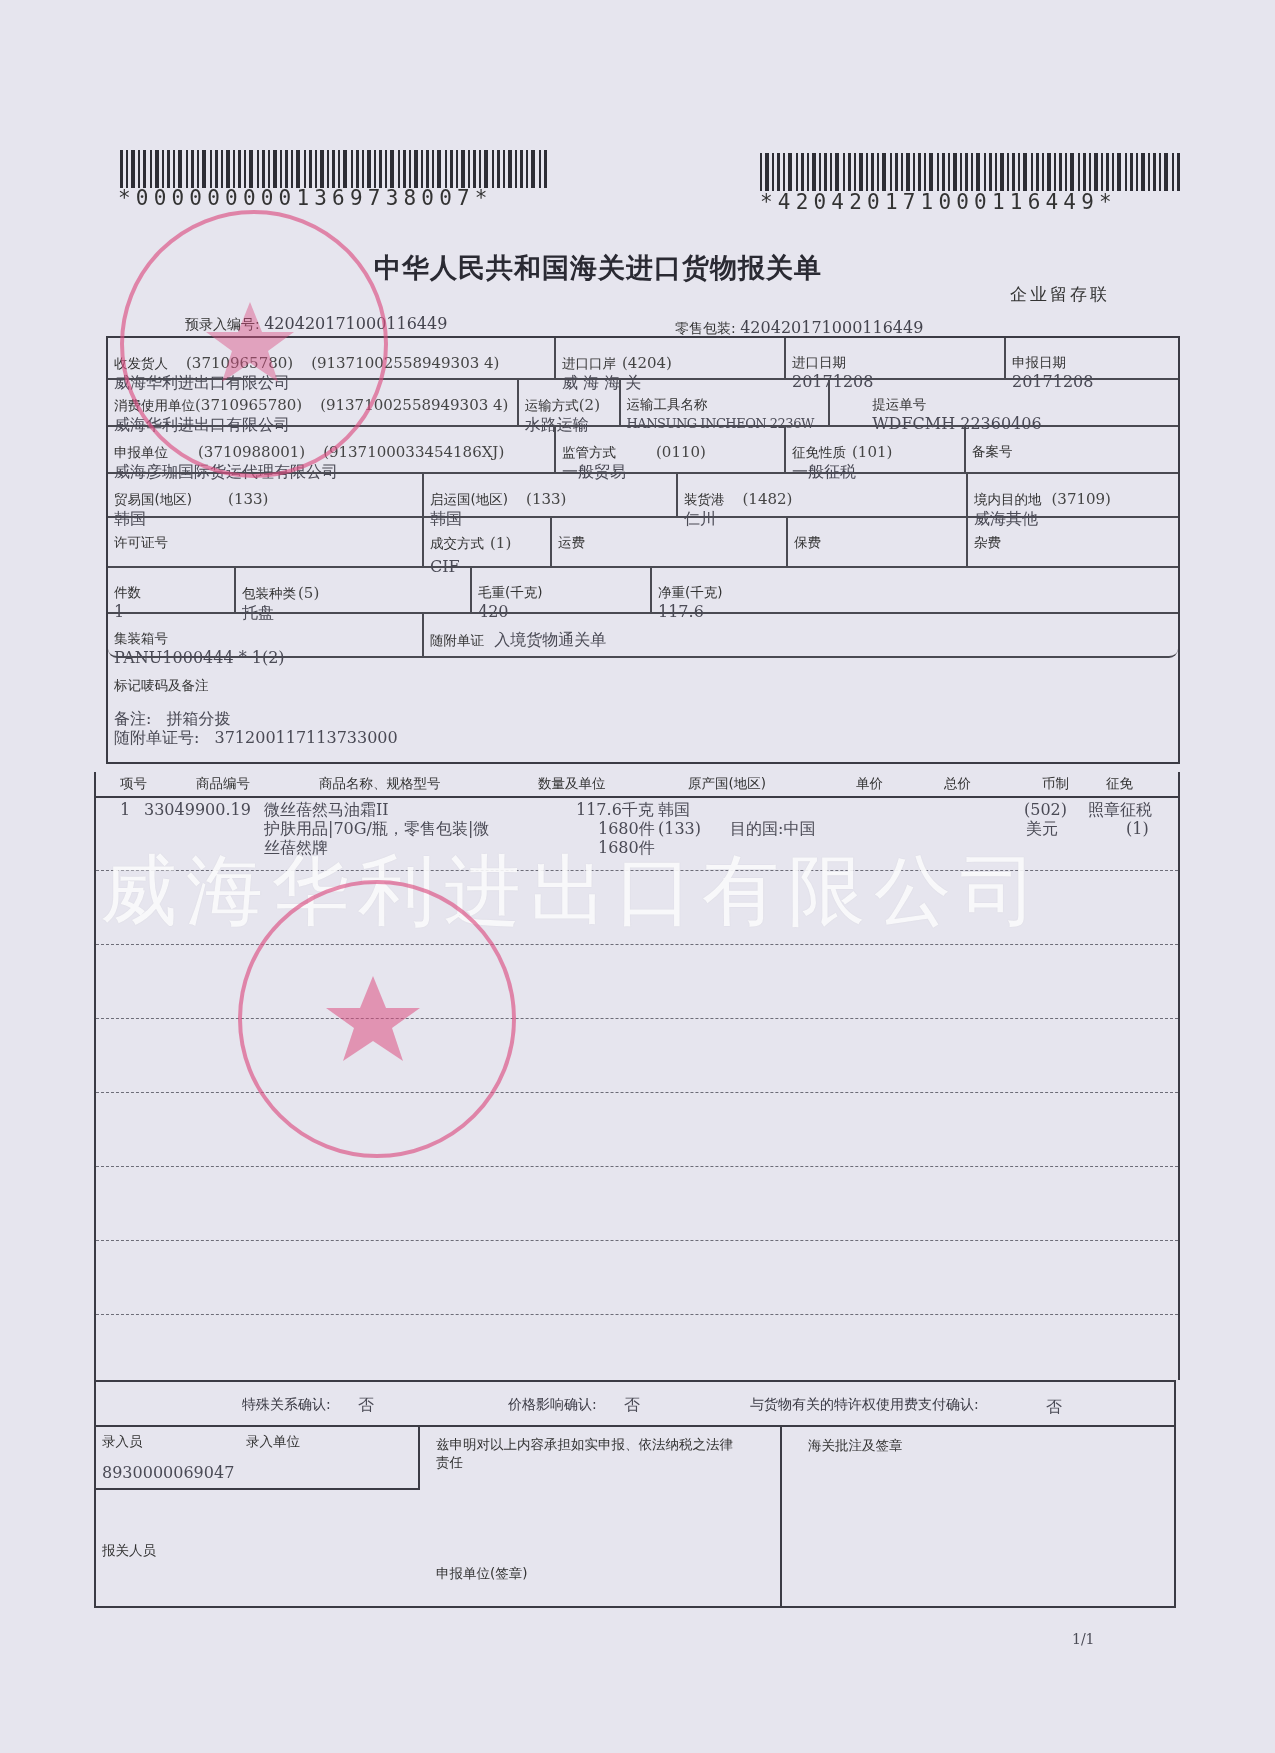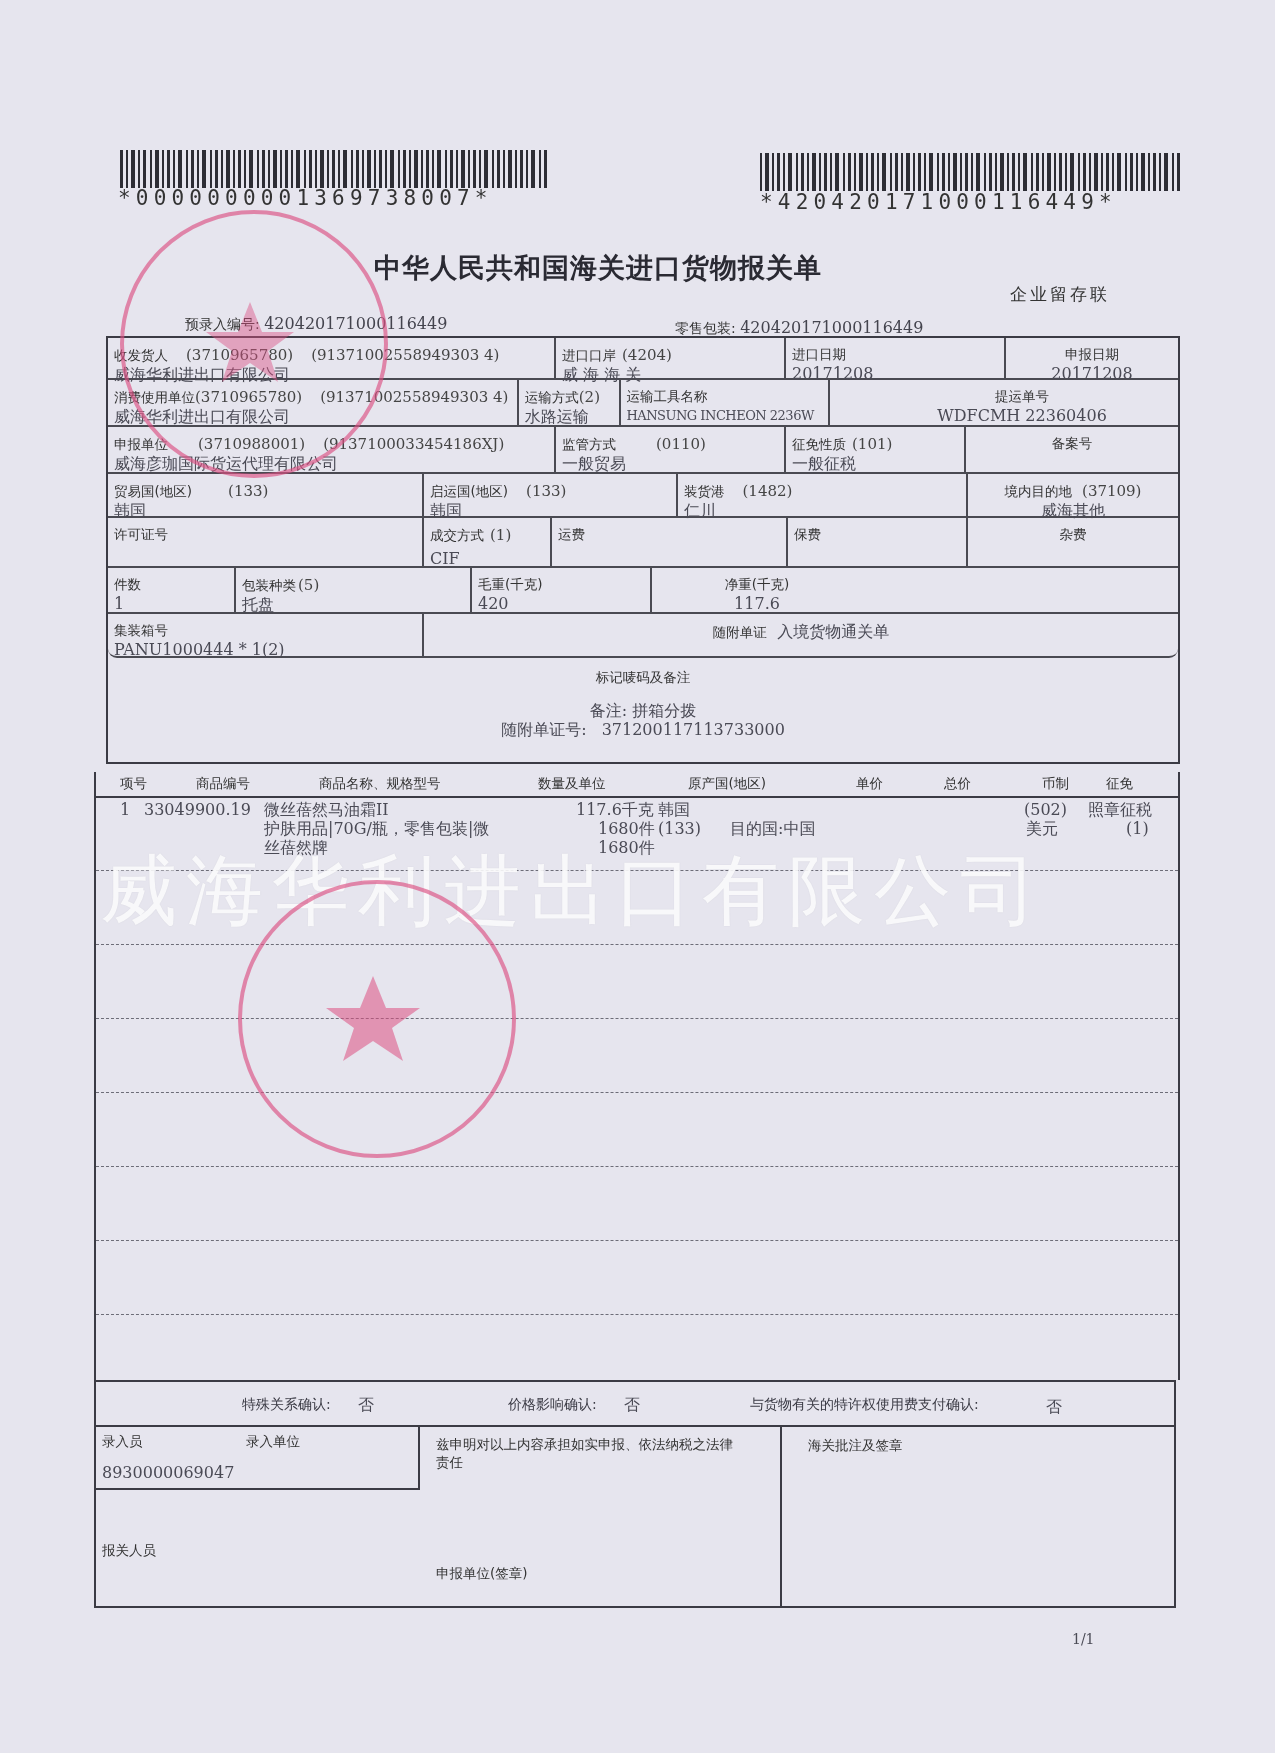--- a/index.html
+++ b/index.html
@@ -16,22 +16,22 @@
 
   .title { position:absolute; left:374px; top:250px; font-size:27px; font-weight:bold; color:#2a2a33; letter-spacing:1px; }
   .copy-label { position:absolute; left:1010px; top:283px; font-size:17px; color:#333; letter-spacing:3px; }
   .small-label { font-size:14px; color:#333; }
   .val { font-family:"DejaVu Serif", serif; font-size:16px; color:#44444e; }
 
   
   .form { position:absolute; left:106px; top:336px; width:1070px; border:2px solid #3b3b44; }
   .row { display:flex; border-bottom:2px solid #4a4a52; box-sizing:border-box; }
   .row:last-child { border-bottom:none; }
-  .cell { border-right:2px solid #4a4a52; padding:8px 6px; box-sizing:border-box; position:relative; }
-  .cell:last-child { border-right:none;text-align:center; }
+  .cell { border-right:2px solid #4a4a52; padding:16px 6px; box-sizing:border-box; position:relative; }
+  .cell:last-child { border-right:none; }
   .lbl { font-size:13.5px; color:#333; white-space:nowrap; }
   .lbl .code { font-family:"DejaVu Serif", serif; font-size:15px; margin-left:18px; color:#444; }
   .v { font-family:"DejaVu Serif", serif; font-size:16px; color:#4a4a55; white-space:nowrap; line-height:19px; }
 
   
   .items { position:absolute; left:94px; top:772px; width:1082px; height:608px; border-left:2px solid #3b3b44; border-right:2px solid #3b3b44; }
   .items-head { display:flex; height:24px; align-items:center; border-bottom:2px solid #3b3b44; font-size:13.5px; color:#333; position:relative; }
   .dash { position:absolute; left:0; right:0; border-top:1.5px dashed #6d6d78; }
 
   .watermark { position:absolute; left:100px; top:840px; font-size:77px; color:rgba(255,255,255,0.85); letter-spacing:9px; text-shadow:0 0 1px rgba(170,170,180,0.35); font-family:"DejaVu Sans", sans-serif; white-space:nowrap; pointer-events:none; }
@@ -336,21 +336,21 @@
     <div class="cell" style="width:754px;">
       <div class="lbl"><span>随附单证</span> <span class="v" style="margin-left:6px">入境货物通关单</span></div>
     </div>
   </div>
 
   <div class="row" style="height:104px;">
     <div class="cell" style="width:1070px;">
       <div class="lbl" style="margin-top:3px">标记唛码及备注</div>
       <div class="v" style="margin-top:14px">
         <span>备注:</span>
-        <span style="margin-left:0">拼箱分拨</span>
+        <span style="margin-left:10px">拼箱分拨</span>
       </div>
       <div class="v">
         <span>随附单证号:</span>
         <span style="margin-left:10px">371200117113733000</span>
       </div>
     </div>
   </div>
 </div>
 
 <div class="items">

